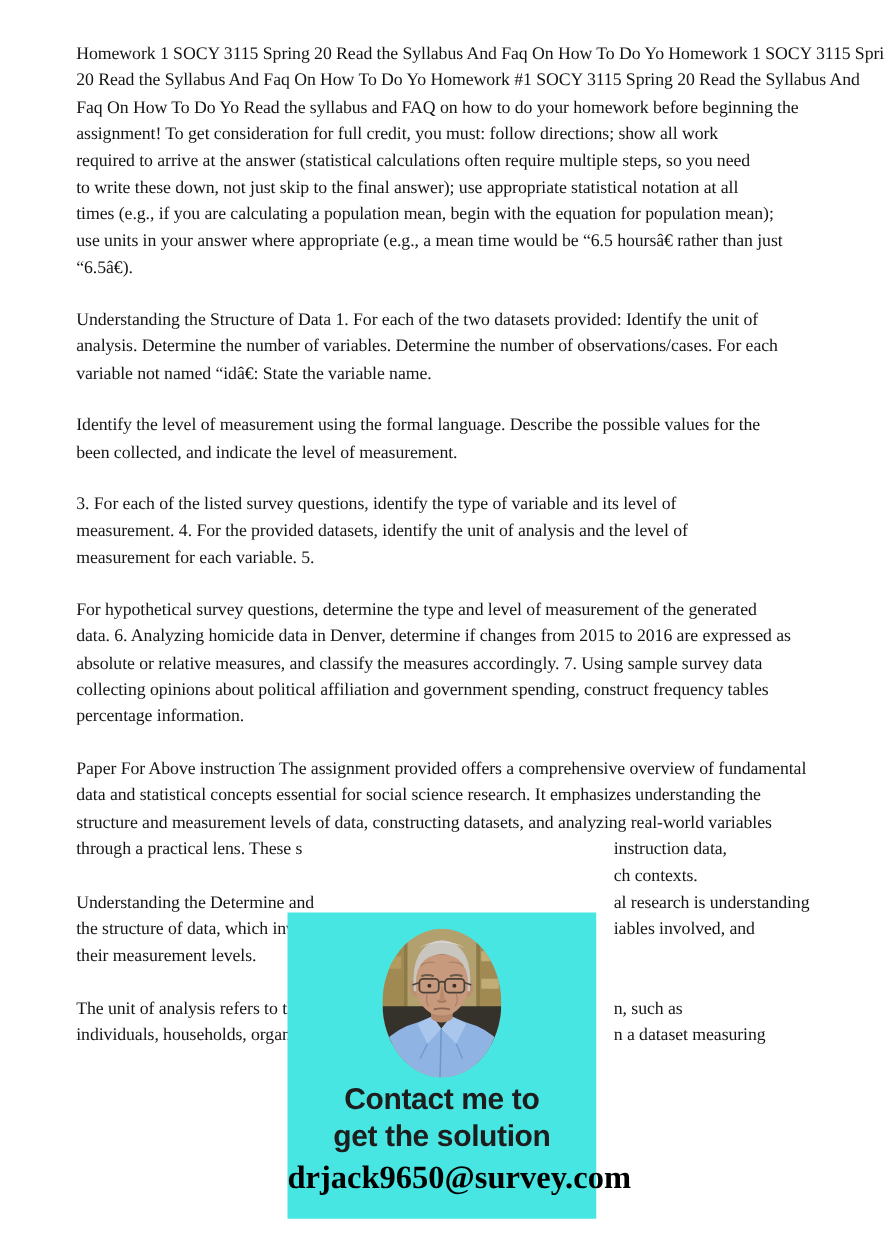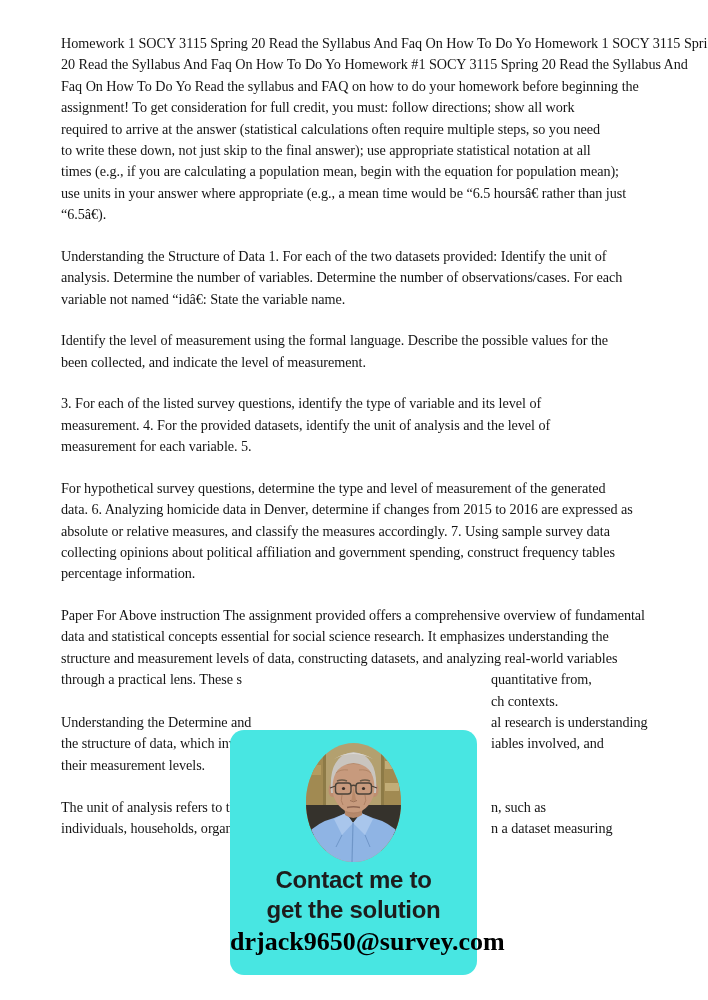--- a/index.html
+++ b/index.html
@@ -90,33 +90,33 @@
       <div class="line">For hypothetical survey questions, determine the type and level of measurement of the generated</div>
       <div class="line">data. 6. Analyzing homicide data in Denver, determine if changes from 2015 to 2016 are expressed as</div>
       <div class="line">absolute or relative measures, and classify the measures accordingly. 7. Using sample survey data</div>
       <div class="line">collecting opinions about political affiliation and government spending, construct frequency tables</div>
       <div class="line">percentage information.</div>
     </div>
     <div class="para">
       <div class="line">Paper For Above instruction The assignment provided offers a comprehensive overview of fundamental</div>
       <div class="line">data and statistical concepts essential for social science research. It emphasizes understanding the</div>
       <div class="line">structure and measurement levels of data, constructing datasets, and analyzing real-world variables</div>
-      <div class="line"><span class="frag-left">through a practical lens. These s</span><span class="frag-right">quantitative from,</span></div>
+      <div class="line"><span class="frag-left">through a practical lens. These s</span><span class="frag-right">instruction data,</span></div>
       <div class="line"><span class="frag-right">ch contexts.</span></div>
       <div class="line"><span class="frag-left">Understanding the Determine and</span><span class="frag-right">al research is understanding</span></div>
       <div class="line"><span class="frag-left">the structure of data, which inv</span><span class="frag-right">iables involved, and</span></div>
       <div class="line">their measurement levels.</div>
     </div>
     <div class="para">
       <div class="line"><span class="frag-left">The unit of analysis refers to the</span><span class="frag-right">n, such as</span></div>
       <div class="line"><span class="frag-left">individuals, households, organiz</span><span class="frag-right">n a dataset measuring</span></div>
     </div>
   </div>
 
-<div class="card" style="background: rgb(72, 230, 226); border-radius: 14px;">
+<div class="card" style="background: rgb(72, 230, 226);">
   <div class="photo">
     <svg width="95" height="119" viewBox="0 0 95 119" xmlns="http://www.w3.org/2000/svg">
       <defs>
         <clipPath id="ovalClip">
             <ellipse cx="47.5" cy="59.5" rx="47.5" ry="59.5"></ellipse>
           </clipPath>
       </defs>
       <g clip-path="url(#ovalClip)">
         <rect x="0" y="0" width="95" height="119" fill="#b3a06f"></rect>
         <rect x="0" y="0" width="17" height="119" fill="#a18a52"></rect>

